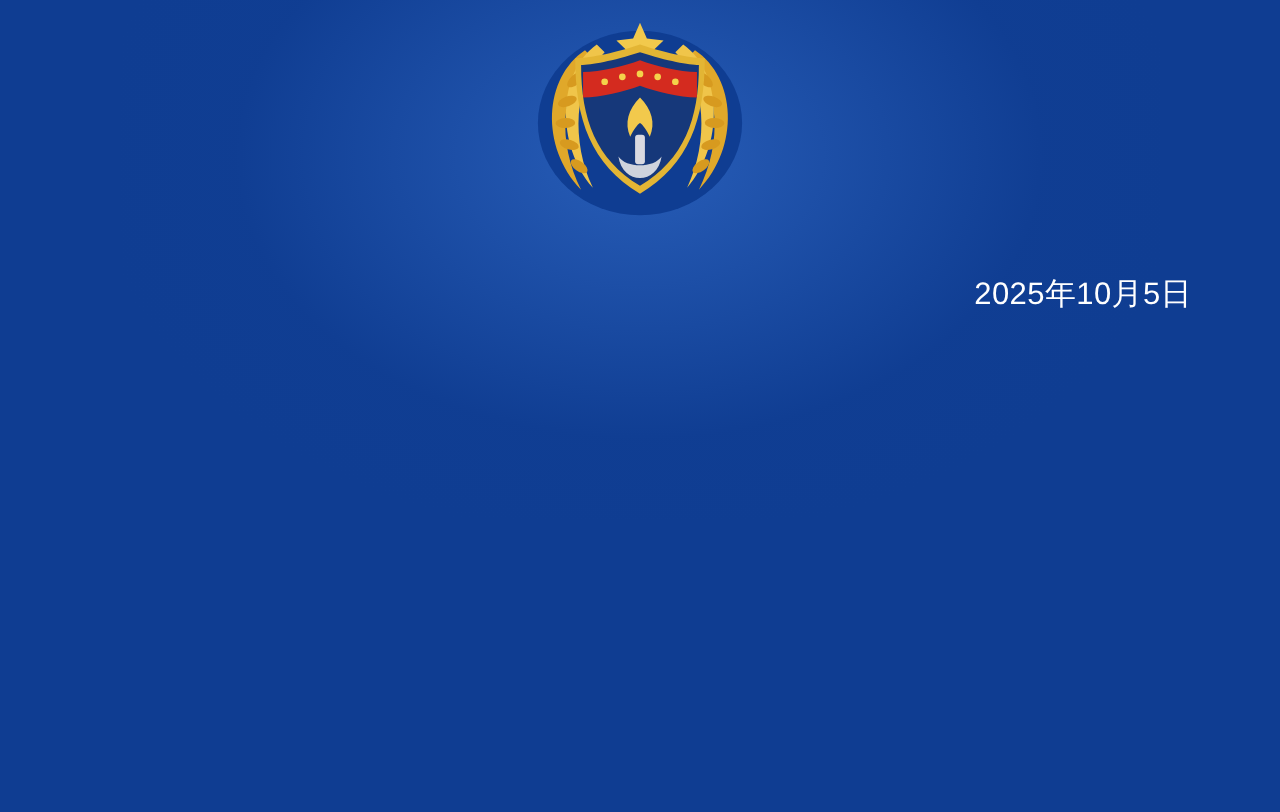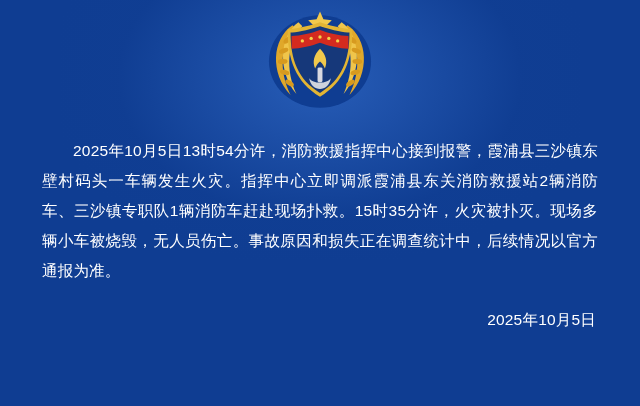--- a/index.html
+++ b/index.html
@@ -128,18 +128,17 @@
             <path d="M110 78 C98 90 94 104 100 118 C104 110 107 106 110 104 C113 106 116 110 120 118 C126 104 122 90 110 78 Z" fill="#f2c94c"></path>
             <rect x="105" y="116" width="10" height="30" rx="3" fill="#d9d9e0"></rect>
             <path d="M88 138 C96 150 124 150 132 138 C130 152 120 160 110 160 C100 160 90 152 88 138 Z" fill="#cfd3dc"></path>
           </g>
         </g>
       </svg>
     </div>
   </div>
 
 
-  <div class="body-text">2025年10月5日13时54分许，消防救援指挥中心接到报警，霞浦县三沙镇东壁村码头一车辆发生火灾。指挥中心立即调派霞浦县东关消防救援站2辆消防车、三沙镇专职队1辆消防车赶赴现场扑救。15时35分许，火灾被扑灭。现场多辆小车被烧毁，无人员伤亡。事故原因和损失正在调查统计中，后续情况以官方通报为准。</div>
 
   <div class="signature">
     <span class="sig-line">2025年10月5日</span>
   </div>
 </div>
 
 </body></html>

